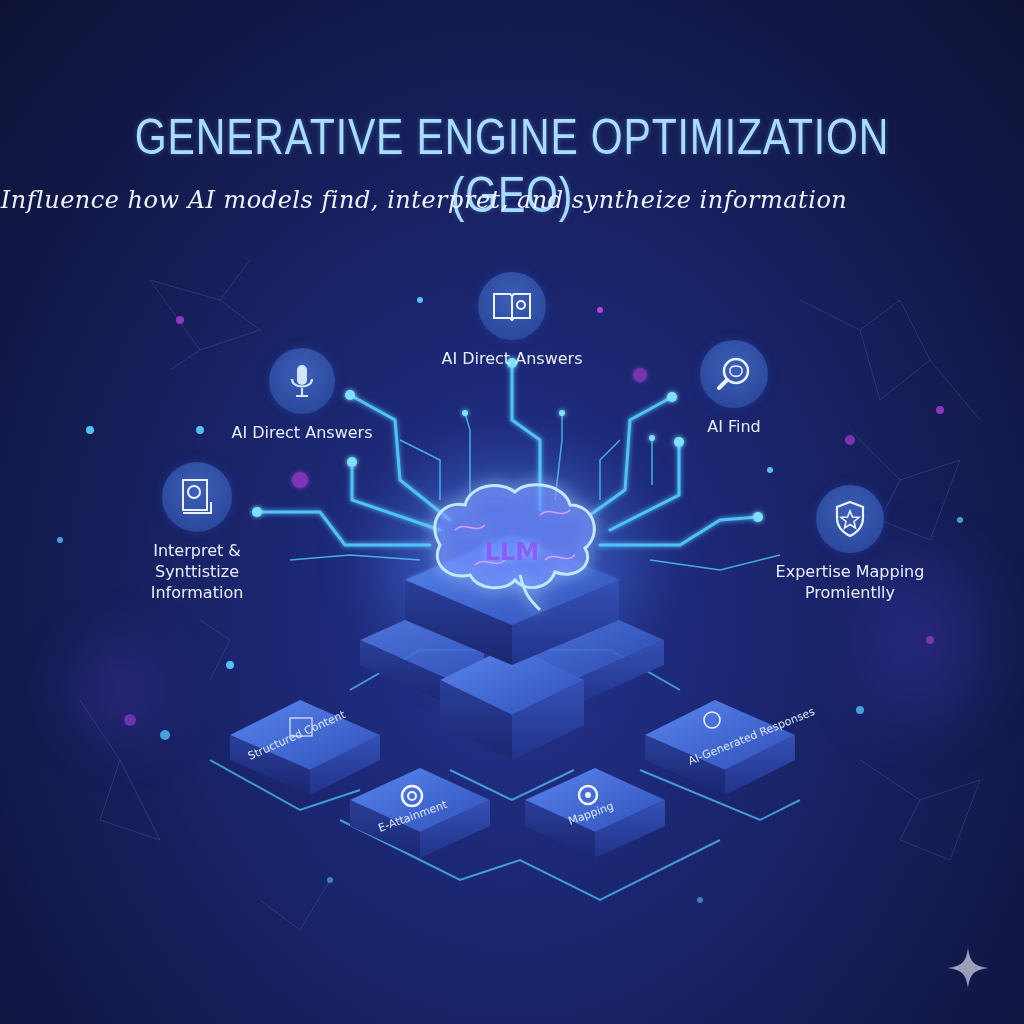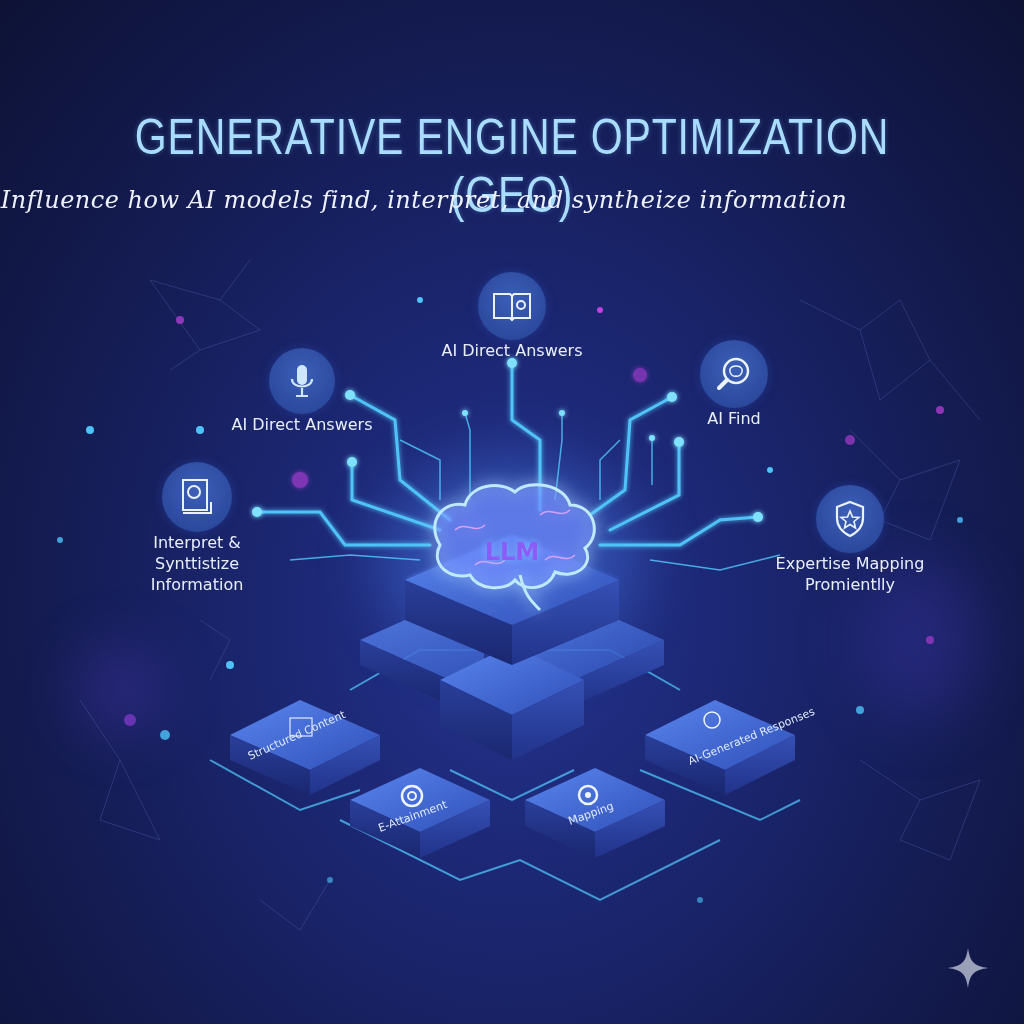--- a/index.html
+++ b/index.html
@@ -23,21 +23,21 @@
     font-family:"DejaVu Serif", serif; font-style:italic;
     font-size:24px; color:#eef2ff; letter-spacing:0.5px;
   }
   .node { position:absolute; text-align:center; }
   .node .circle {
     width:68px; height:68px; border-radius:50%;
     background:radial-gradient(circle at 50% 40%, #3d5fb8 0%, #2c4a9e 70%, #26418c 100%);
     margin:0 auto; display:flex; align-items:center; justify-content:center;
     box-shadow:0 0 10px rgba(40,70,170,0.5);
   }
-  .node .label { font-size:16px; color:#e9eeff; margin-top:0; line-height:21px; }
+  .node .label { font-size:16px; color:#e9eeff; margin-top:8px; line-height:21px; }
   .sparkle { position:absolute; left:944px; top:944px; }
   .block-label { font-family:"DejaVu Sans", sans-serif; fill:#dfe9ff; font-size:11px; }
 </style>
 </head>
 <body>
 
 <div class="bg-glow" style="left:380px;top:460px;width:260px;height:200px;background:rgba(80,140,255,0.35);"></div>
 <div class="bg-glow" style="left:80px;top:650px;width:80px;height:80px;background:rgba(90,60,200,0.35);"></div>
 <div class="bg-glow" style="left:860px;top:560px;width:120px;height:160px;background:rgba(70,60,190,0.3);"></div>
 

